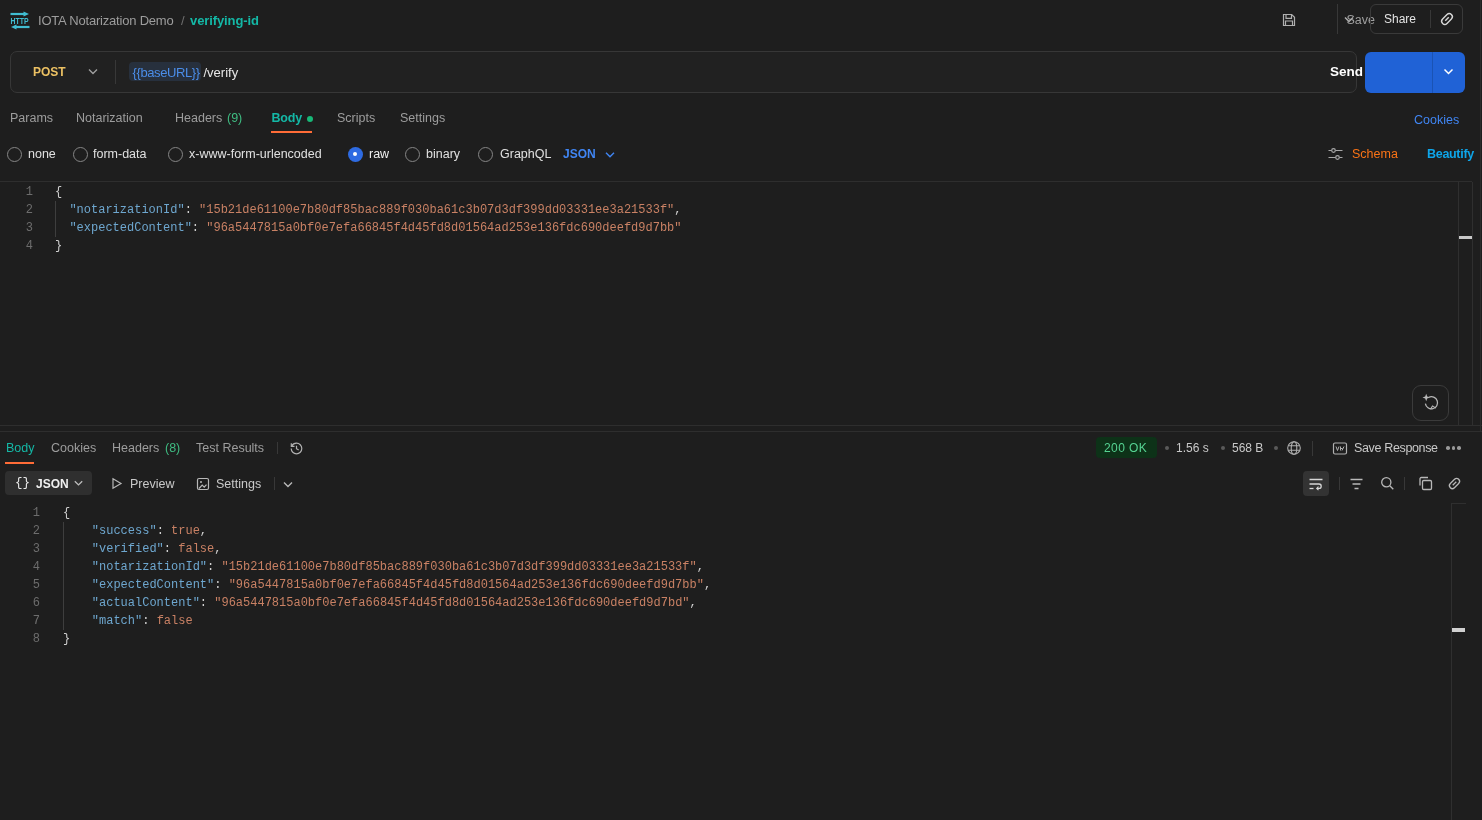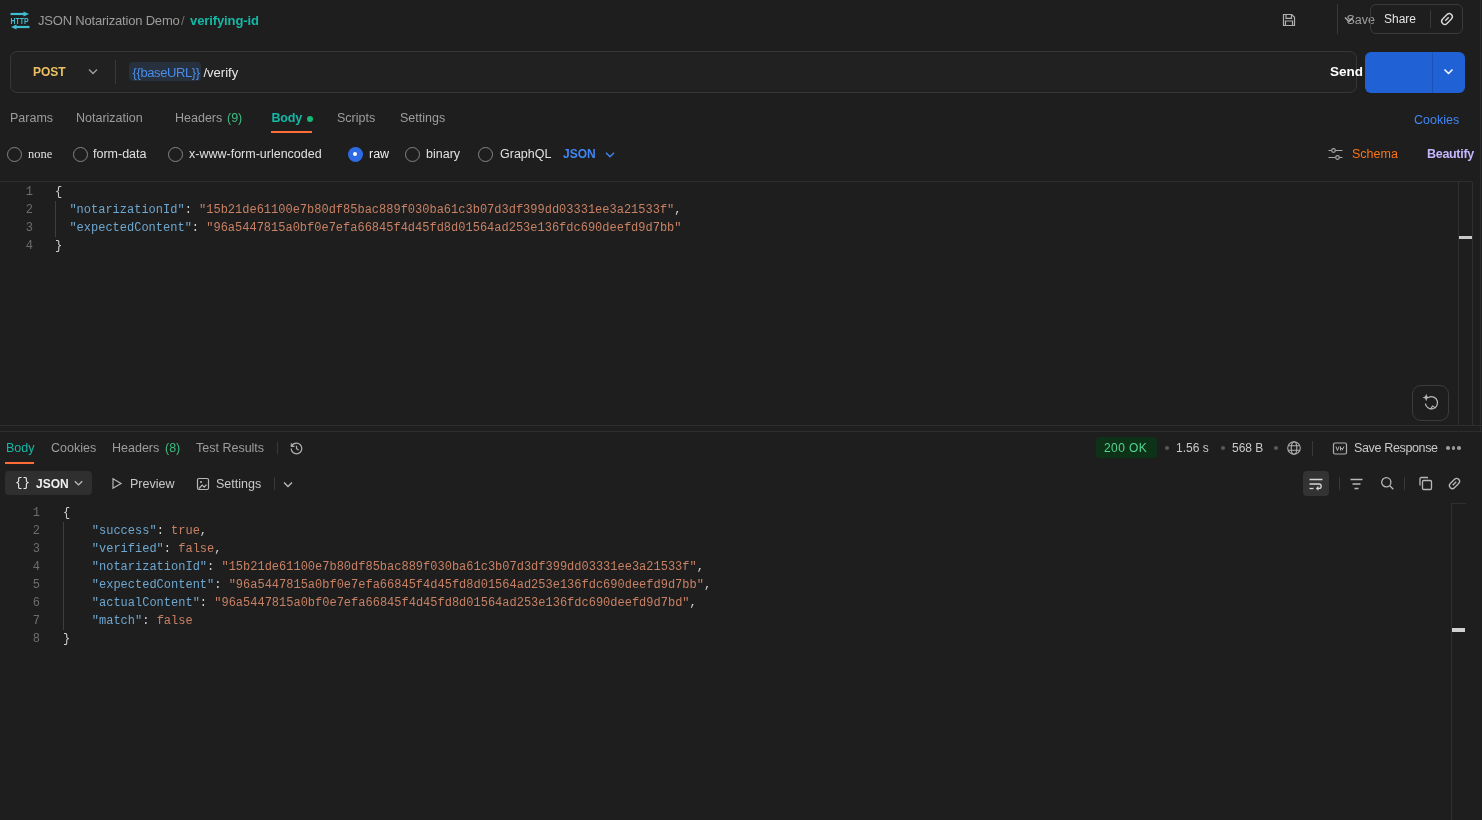--- a/index.html
+++ b/index.html
@@ -24,21 +24,21 @@
 <body>
 
 <div id="header">
   <svg class="abs" style="left:9px;top:11px" width="22" height="19" viewBox="0 0 22 19">
     <path d="M1.5 3h13.5" stroke="#41bdd1" stroke-width="2.2" fill="none"></path>
     <path d="M14.5 0.4l5.5 2.6-5.5 2.6z" fill="#41bdd1"></path>
     <path d="M20.5 16H7" stroke="#41bdd1" stroke-width="2.2" fill="none"></path>
     <path d="M7.5 13.4L2 16l5.5 2.6z" fill="#41bdd1"></path>
     <text x="1.5" y="12.5" textLength="18" lengthAdjust="spacingAndGlyphs" font-family="Liberation Sans" font-weight="bold" font-size="8.5" fill="#41bdd1">HTTP</text>
   </svg>
-  <div class="txt gray" style="left:38px;top:13px;font-size:13px;letter-spacing:-0.2px;">JSON Notarization Demo</div>
+  <div class="txt gray" style="left:38px;top:13px;font-size:13px;letter-spacing:-0.2px;">IOTA Notarization Demo</div>
   <div class="txt" style="left:181px;top:13px;font-size:13px;color:#6f6f6f;">/</div>
   <div class="txt white" style="left:190px;top:13px;font-size:13px;font-weight:600;letter-spacing:-0.1px;">verifying-id</div>
 
   <svg style="left:1281px;top:12px" width="16" height="16" viewBox="0 0 16 16" fill="none" stroke="#b0b0b0" stroke-width="1.2">
     <path d="M2.5 2.5h8.2l2.8 2.8v8.2h-11z"></path>
     <path d="M5 2.7v3.6h5.5V2.7"></path>
     <path d="M4.5 13.3V9h7v4.3"></path>
   </svg>
   <div class="txt" style="left:1302.5px;top:13px;font-size:12.5px;color:#9e9e9e;margin-left:44px;">Save</div>
   <div class="vline" style="left:1336.5px;top:4px;height:30px;"></div>
@@ -87,21 +87,21 @@
   <div class="abs" style="left:270.5px;top:131px;width:41.5px;height:2px;background:#ff6c37;"></div>
   <div class="txt blue" style="left:1414px;top:113px;font-size:12.5px;">Cookies</div>
 </div>
 
 <div id="radiorow">
   <style>
     .radio { position:absolute; top:146.5px; width:15px; height:15px; border:1.3px solid #858585; border-radius:50%; }
     .rlabel { position:absolute; top:147px; font-size:12.5px; color:#e0e0e0; }
   </style>
   <div class="radio" style="left:7px;"></div>
-  <div class="rlabel" style="left:28px;font-family:Liberation Serif, serif;">none</div>
+  <div class="rlabel" style="left:28px;">none</div>
   <div class="radio" style="left:73px;"></div>
   <div class="rlabel" style="left:93px;">form-data</div>
   <div class="radio" style="left:168px;"></div>
   <div class="rlabel" style="left:189px;">x-www-form-urlencoded</div>
   <div class="abs" style="left:347.5px;top:146.5px;width:15px;height:15px;border-radius:50%;background:#2e6be2;"></div>
   <div class="abs" style="left:352.7px;top:151.7px;width:4.6px;height:4.6px;border-radius:50%;background:#fff;"></div>
   <div class="rlabel" style="left:369px;color:#f0f0f0;">raw</div>
   <div class="radio" style="left:405px;"></div>
   <div class="rlabel" style="left:426px;">binary</div>
   <div class="radio" style="left:478px;"></div>
@@ -109,21 +109,21 @@
   <div class="rlabel blue" style="left:563px;color:#4086f4;font-weight:600;font-size:12px;">JSON</div>
   <svg style="left:604px;top:151px" width="12" height="9" viewBox="0 0 12 9" fill="none" stroke="#4086f4" stroke-width="1.4">
     <path d="M2 1.8l4 4 4-4"></path>
   </svg>
   <svg style="left:1327px;top:146px" width="17" height="16" viewBox="0 0 17 16" fill="none" stroke="#a8a8a8" stroke-width="1.2">
     <path d="M1.5 4.5h3M8.5 4.5h7M1.5 11.5h7M12.5 11.5h3"></path>
     <circle cx="6.5" cy="4.5" r="1.8"></circle>
     <circle cx="10.5" cy="11.5" r="1.8"></circle>
   </svg>
   <div class="rlabel" style="left:1352px;color:#f97316;">Schema</div>
-  <div class="rlabel" style="left:1412px;color:#c4b5fd;font-weight:600;letter-spacing:-0.3px;padding-left:15px;">Beautify</div>
+  <div class="rlabel" style="left:1412px;color:#0ea5e9;font-weight:600;letter-spacing:-0.3px;padding-left:15px;">Beautify</div>
 </div>
 
 <div id="reqeditor">
   <div class="hline" style="left:0;top:181px;width:1472px;"></div>
   <div class="lnum" style="left:0px;top:183px;width:33px;">1
 2
 3
 4</div>
   <div class="abs" style="left:55px;top:201px;width:1px;height:36px;background:#3e3e3e;"></div>
   <div class="code" style="left:55px;top:183px;"><span class="pun">{</span>

